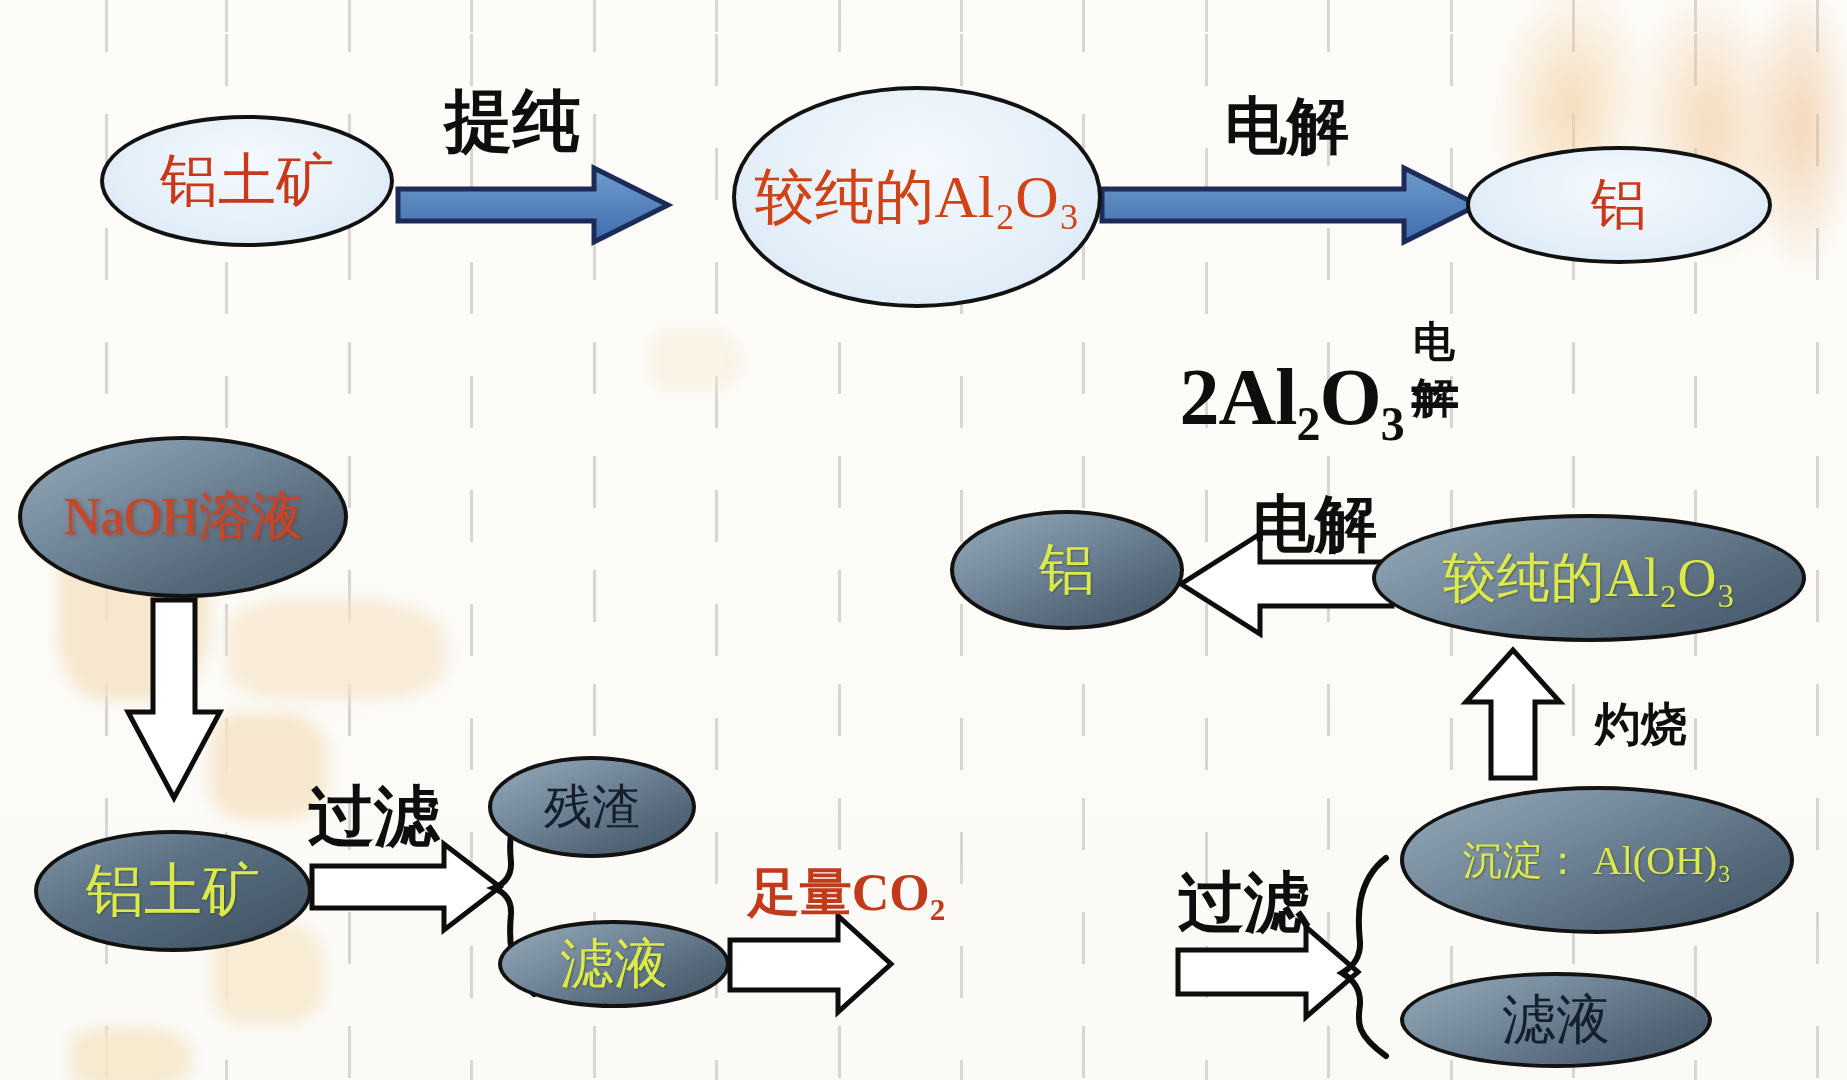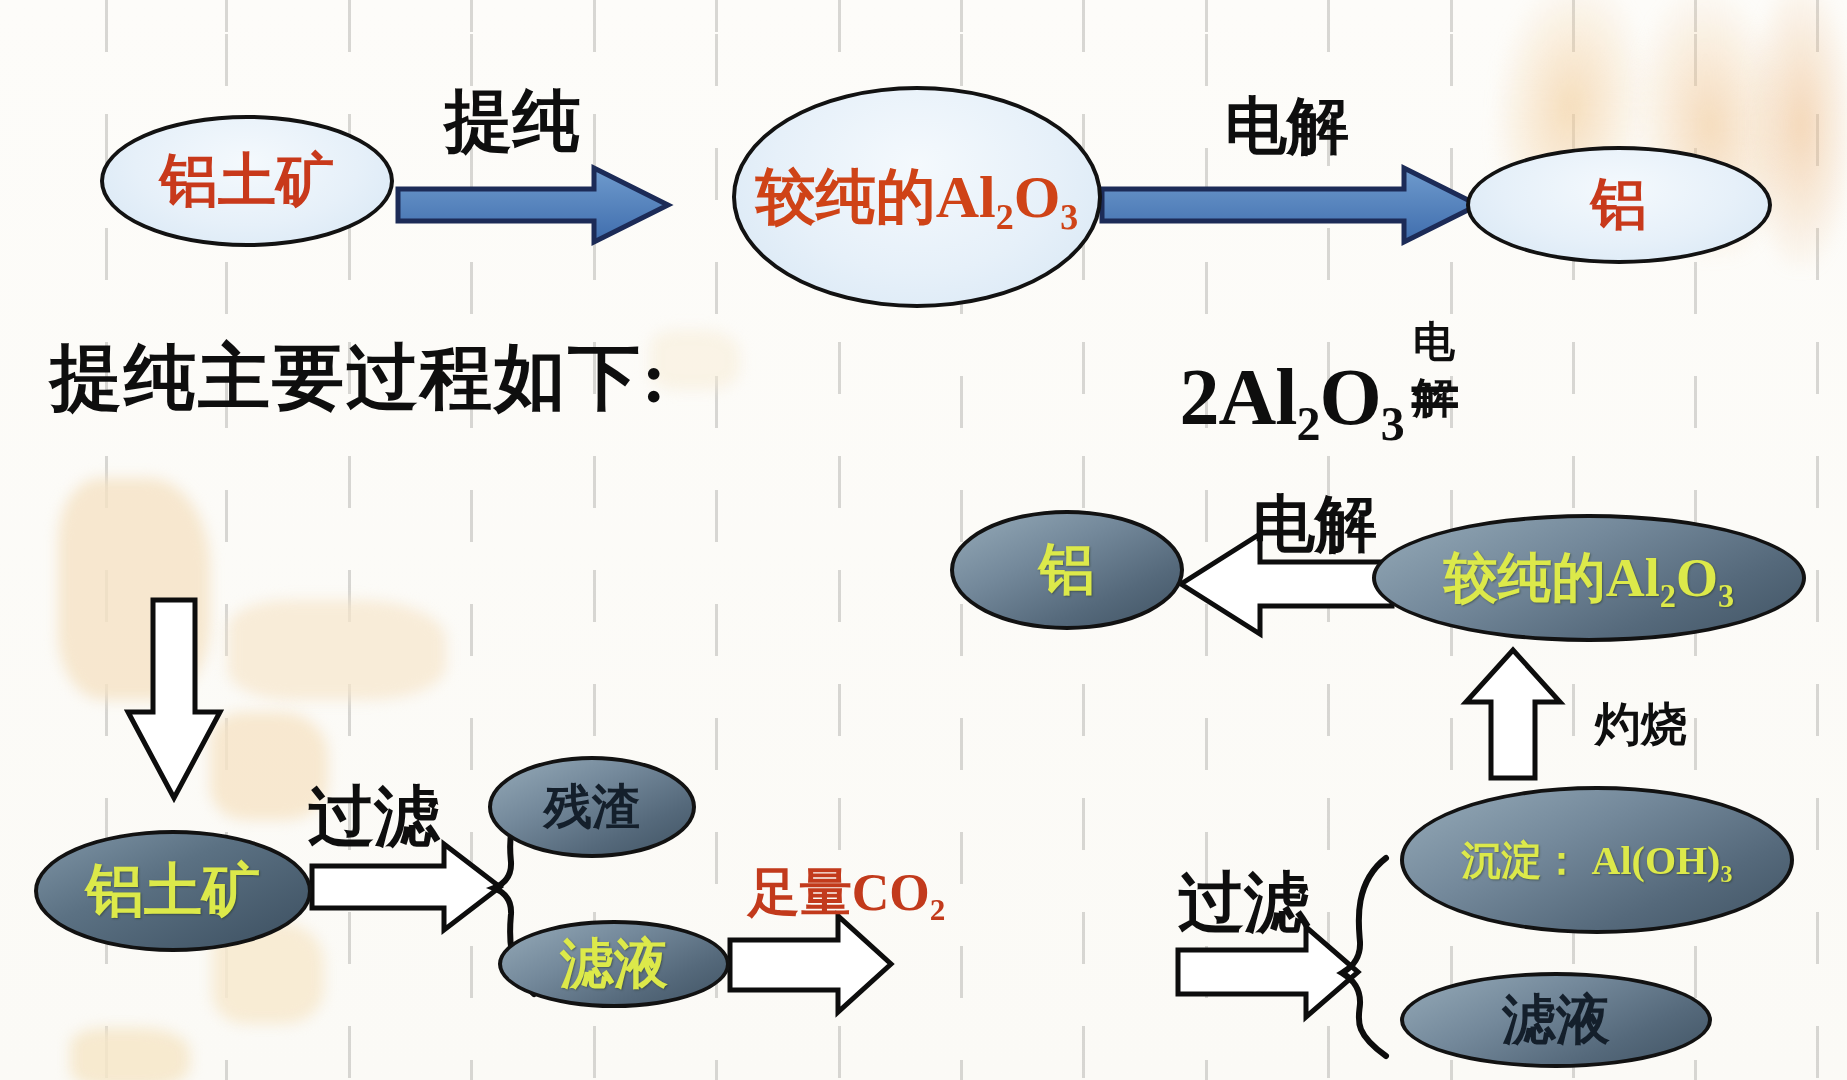--- a/index.html
+++ b/index.html
@@ -7,21 +7,21 @@
   #canvas{position:relative;width:1847px;height:1080px;overflow:hidden;
           background:linear-gradient(180deg,#fdfcf9 0%,#fbfaf6 100%);}
   
   .gridline{position:absolute;top:0;width:3px;height:1080px;opacity:.55;
             background:repeating-linear-gradient(180deg,#b9b8b4 0 52px,transparent 52px 114px);}
   
   .blob{position:absolute;filter:blur(7px);border-radius:28% 40% 35% 30%;}
   
   .el{position:absolute;border:4px solid #121212;border-radius:50%;
       display:flex;align-items:center;justify-content:center;
-      font-weight:bold;white-space:nowrap;z-index:3;box-sizing:border-box;text-align:right;}
+      font-weight:normal;white-space:nowrap;z-index:3;box-sizing:border-box;text-align:right;}
   .el-light{background:radial-gradient(ellipse at 50% 35%,#f4f9fd 0%,#e6f0f9 55%,#d6e6f4 100%);}
   .el-dark{background:linear-gradient(155deg,#95aab8 0%,#74899b 38%,#55697b 72%,#415464 100%);}
   .t-red{color:#c8391b;}
   .t-redorange{color:#cf4317;}
   .t-yellow{color:#dce94a;text-shadow:1px 1px 2px rgba(30,45,25,.45);}
   .t-dark{color:#141f2b;}
   .t-naoh{color:#cc4424;text-shadow:2px 1px 4px rgba(140,40,15,.55);}
   
   .lbl{position:absolute;font-weight:bold;color:#0e0e0e;text-align:center;
        white-space:nowrap;z-index:4;}
@@ -92,27 +92,29 @@
   <div class="el el-light t-redorange" style="left:732px;top:86px;width:370px;height:222px;font-size:60px;">
       <span>较纯的Al₂O₃</span>
     </div>
 
   <div class="lbl" style="left:1212px;top:84px;width:150px;font-size:62px;">电解</div>
 
   <div class="el el-light t-red" style="left:1466px;top:146px;width:306px;height:118px;font-size:56px;">
       <span>铝</span>
     </div>
 
-  <div class="lbl" style="left:50px;top:330px;font-size:72px;letter-spacing:2px;text-align:left;">提纯主要过程如下:</div>
 
   <div class="equation">
     <span>2Al₂O₃</span>
       <span class="eq-mid"><span class="eq-cond">电解</span><span>=</span></span>
   </div>
 
+  <div class="el el-dark t-naoh" style="left:18px;top:436px;width:330px;height:162px;font-size:52px;">
+      <span>NaOH溶液</span>
+    </div>
 
   <div class="el el-dark t-yellow" style="left:34px;top:830px;width:278px;height:122px;font-size:58px;background:linear-gradient(155deg,#7f95a6 0%,#5b7183 40%,#3c4f60 100%);">
       <span>铝土矿</span>
     </div>
 
   <div class="lbl" style="left:298px;top:772px;width:152px;font-size:66px;">过滤</div>
 
   <div class="el el-dark t-dark" style="left:488px;top:756px;width:208px;height:102px;font-size:48px;">
       <span>残渣</span>
     </div>

